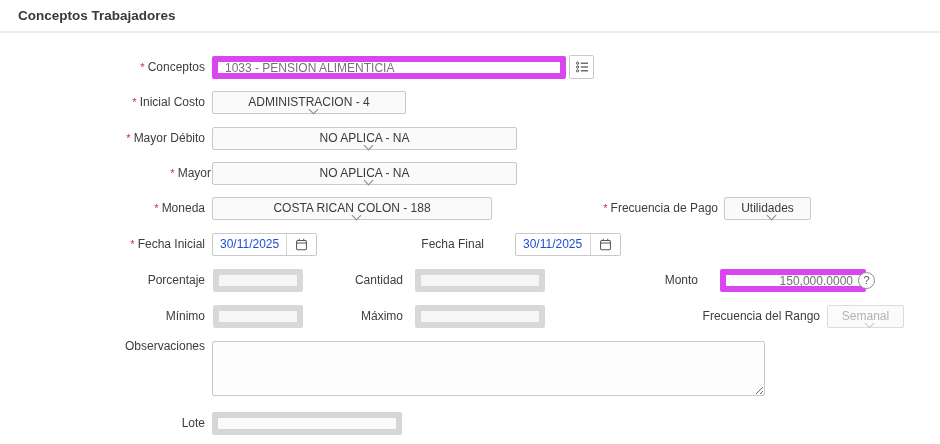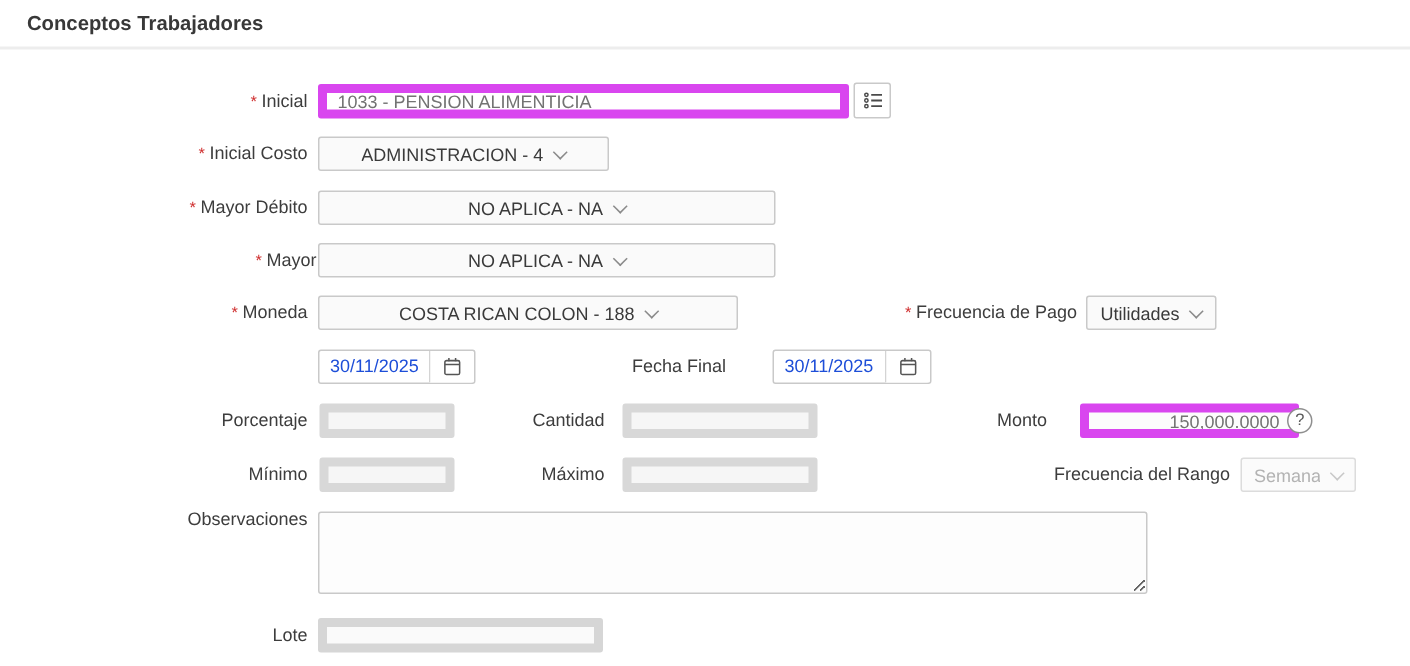--- a/index.html
+++ b/index.html
@@ -7,21 +7,21 @@
   .canvas{position:relative;width:940px;height:444px;background:#fff;overflow:hidden;}
   .page-title{position:absolute;left:18px;top:8px;font-size:13.5px;font-weight:bold;color:#383838;}
   .divider{position:absolute;left:0;top:31px;width:940px;height:2px;background:#ededed;}
   .lbl{position:absolute;height:23px;line-height:23px;font-size:12px;color:#3d3d3d;text-align:right;white-space:nowrap;}
   .lbl .req{color:#cf2e2e;margin-right:3px;font-size:11px;}
   .txt{position:absolute;height:23px;box-sizing:border-box;border:6px solid #d946ef;border-radius:2px;background:#fff;
        font-family:"Liberation Sans",sans-serif;font-size:12px;color:#737373;padding:0 7px;outline:none;}
   .txt.muted{background:#f6f6f6;border-color:#d8d8d8;}
   .txt.right{text-align:right;}
   .sel{position:absolute;height:23px;box-sizing:border-box;border:1px solid #c9c9c9;border-radius:2px;background:#fafafa;
-       display:flex;align-items:center;justify-content:center;padding:0 8px;font-size:12px;color:#3a3a3a;cursor:default;}
+       display:flex;align-items:center;justify-content:flex-end;padding:0 8px;font-size:12px;color:#3a3a3a;cursor:default;flex-direction:column;}
   .sel .seltext{white-space:nowrap;overflow:hidden;}
   .chev{width:6px;height:6px;border-right:1.4px solid #8a8a8a;border-bottom:1.4px solid #8a8a8a;
         transform:rotate(45deg);margin-top:-3px;margin-left:8px;flex:0 0 auto;}
   .sel.disabled{color:#b3b3b3;border-color:#dcdcdc;background:#fbfbfb;}
   .sel.disabled .chev{border-color:#c8c8c8;}
   .dategrp{position:absolute;height:23px;box-sizing:border-box;border:1px solid #c9c9c9;border-radius:2px;background:#fff;display:flex;}
   .dategrp .dval{flex:1;font-size:12px;color:#1d4ed8;line-height:21px;padding:0 7px;white-space:nowrap;}
   .dategrp .dbtn{width:29px;border-left:1px solid #d4d4d4;display:flex;align-items:center;justify-content:center;
         cursor:pointer;background:#fff;border-radius:0 2px 2px 0;}
   .lovbtn{position:absolute;width:25px;height:24px;box-sizing:border-box;border:1px solid #c9c9c9;border-radius:2px;
@@ -32,21 +32,21 @@
         resize:both;font-family:"Liberation Sans",sans-serif;font-size:12px;color:#3a3a3a;padding:4px 7px;outline:none;}
 </style>
 </head>
 <body>
 
 <div class="canvas">
 
   <div class="page-title">Conceptos Trabajadores</div>
   <div class="divider"></div>
 
-  <div class="lbl" style="left:0;top:56px;width:205px;"><span class="req">*</span><span>Inicial</span></div>
+  <div class="lbl" style="left:0;top:56px;width:205px;"><span class="req">*</span><span>Conceptos</span></div>
   <input class="txt" style="left: 212px; top: 56px; width: 354px;" value="1033 - PENSION ALIMENTICIA">
   <div class="lovbtn" style="left:569px;top:55px;">
     <span style="display:flex;">
       <svg width="14" height="14" viewBox="0 0 14 14">
           <circle cx="2.6" cy="3.2" r="1.1" fill="none" stroke="#4a4a4a" stroke-width="1"></circle>
           <circle cx="2.6" cy="7" r="1.1" fill="none" stroke="#4a4a4a" stroke-width="1"></circle>
           <circle cx="2.6" cy="10.8" r="1.1" fill="none" stroke="#4a4a4a" stroke-width="1"></circle>
           <line x1="5.8" y1="3.2" x2="13" y2="3.2" stroke="#4a4a4a" stroke-width="1.2"></line>
           <line x1="5.8" y1="7" x2="13" y2="7" stroke="#4a4a4a" stroke-width="1.2"></line>
           <line x1="5.8" y1="10.8" x2="13" y2="10.8" stroke="#4a4a4a" stroke-width="1.2"></line>
@@ -76,20 +76,21 @@
   <div class="sel" style="left:212px;top:197px;width:280px;">
     <span class="seltext">COSTA RICAN COLON - 188</span>
     <span class="chev"></span>
   </div>
   <div class="lbl" style="left:560px;top:197px;width:158px;"><span class="req">*</span><span>Frecuencia de Pago</span></div>
   <div class="sel" style="left:724px;top:197px;width:87px;">
     <span class="seltext">Utilidades</span>
     <span class="chev"></span>
   </div>
 
+  <div class="lbl" style="left:0;top:233px;width:205px;"><span class="req">*</span><span>Fecha Inicial</span></div>
   <div class="dategrp" style="left:212px;top:233px;width:105px;">
     <span class="dval">30/11/2025</span>
     <span class="dbtn">
       <span style="display:flex;">
         <svg width="13" height="13" viewBox="0 0 14 14">
             <rect x="1.7" y="2.6" width="10.6" height="10" rx="1.2" fill="none" stroke="#555" stroke-width="1.1"></rect>
             <line x1="1.7" y1="5.4" x2="12.3" y2="5.4" stroke="#555" stroke-width="1.1"></line>
             <line x1="4.6" y1="0.8" x2="4.6" y2="3" stroke="#555" stroke-width="1.1"></line>
             <line x1="9.4" y1="0.8" x2="9.4" y2="3" stroke="#555" stroke-width="1.1"></line>
           </svg>

